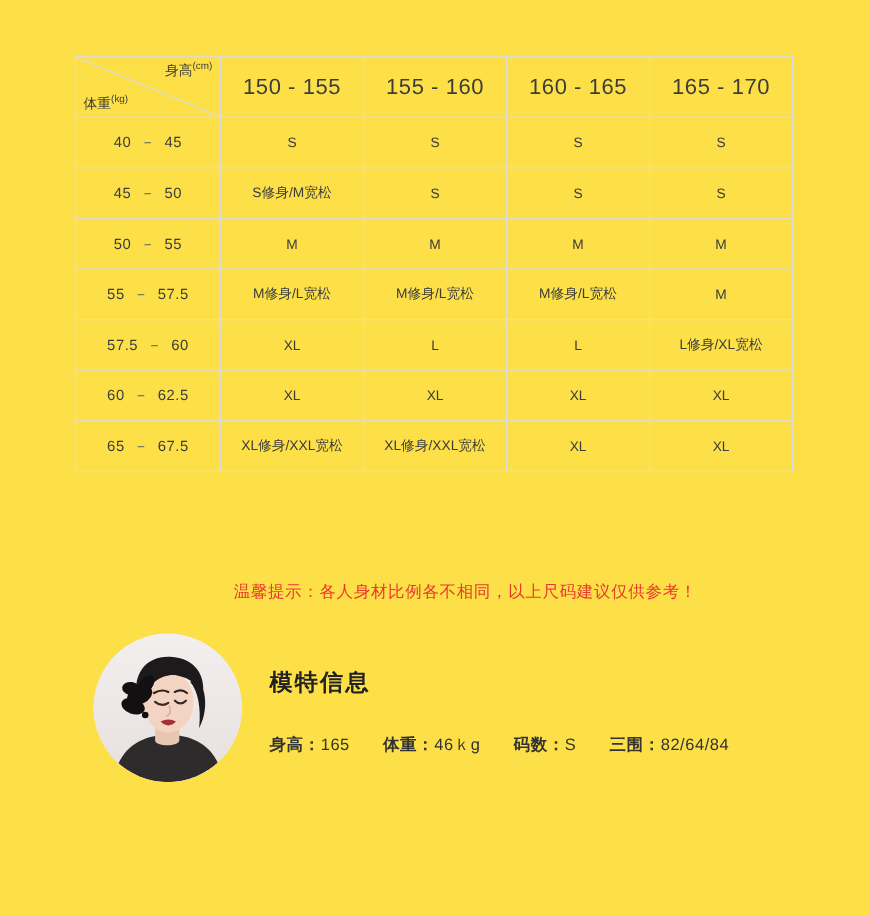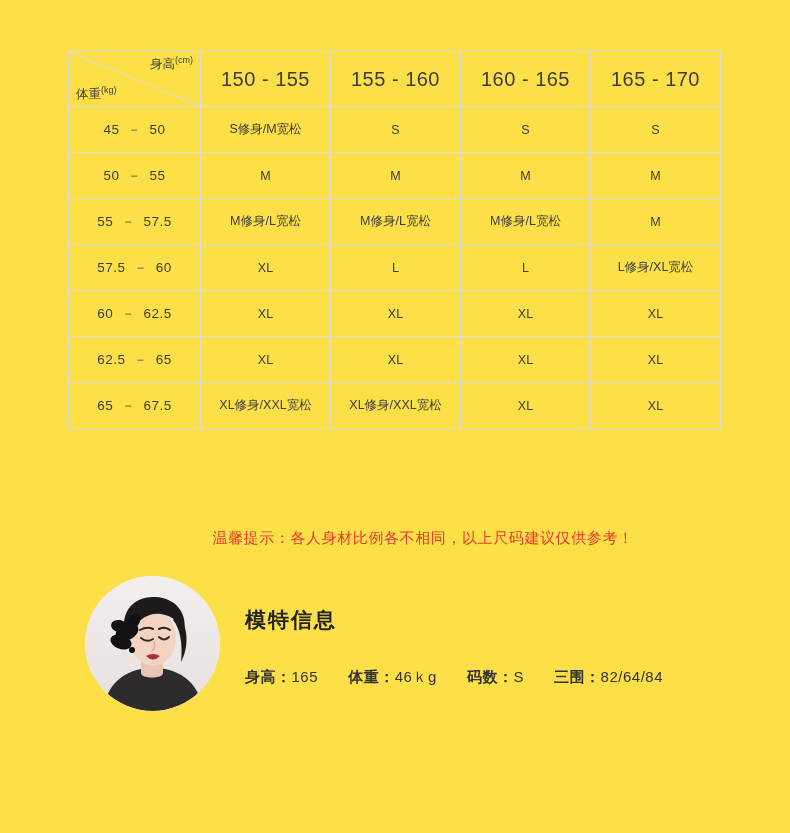--- a/index.html
+++ b/index.html
@@ -173,20 +173,27 @@
             <span class="hdr-weight"><span>体重</span><span class="unit">(kg)</span></span>
           </th>
           <th class="col-head">150 - 155</th>
           <th class="col-head">155 - 160</th>
           <th class="col-head">160 - 165</th>
           <th class="col-head">165 - 170</th>
         </tr>
       </thead>
       <tbody>
         <tr>
+          <td class="row-head"><span>40</span><span class="dash">－</span><span>45</span></td>
+          <td class="cell">S</td>
+          <td class="cell">S</td>
+          <td class="cell">S</td>
+          <td class="cell">S</td>
+        </tr>
+        <tr>
           <td class="row-head"><span>45</span><span class="dash">－</span><span>50</span></td>
           <td class="cell">S修身/M宽松</td>
           <td class="cell">S</td>
           <td class="cell">S</td>
           <td class="cell">S</td>
         </tr>
         <tr>
           <td class="row-head"><span>50</span><span class="dash">－</span><span>55</span></td>
           <td class="cell">M</td>
           <td class="cell">M</td>
@@ -202,27 +209,20 @@
         </tr>
         <tr>
           <td class="row-head"><span>57.5</span><span class="dash">－</span><span>60</span></td>
           <td class="cell">XL</td>
           <td class="cell">L</td>
           <td class="cell">L</td>
           <td class="cell">L修身/XL宽松</td>
         </tr>
         <tr>
           <td class="row-head"><span>60</span><span class="dash">－</span><span>62.5</span></td>
-          <td class="cell">XL</td>
-          <td class="cell">XL</td>
-          <td class="cell">XL</td>
-          <td class="cell">XL</td>
-        </tr>
-        <tr>
-          <td class="row-head"><span>62.5</span><span class="dash">－</span><span>65</span></td>
           <td class="cell">XL</td>
           <td class="cell">XL</td>
           <td class="cell">XL</td>
           <td class="cell">XL</td>
         </tr>
         <tr>
           <td class="row-head"><span>65</span><span class="dash">－</span><span>67.5</span></td>
           <td class="cell">XL修身/XXL宽松</td>
           <td class="cell">XL修身/XXL宽松</td>
           <td class="cell">XL</td>

